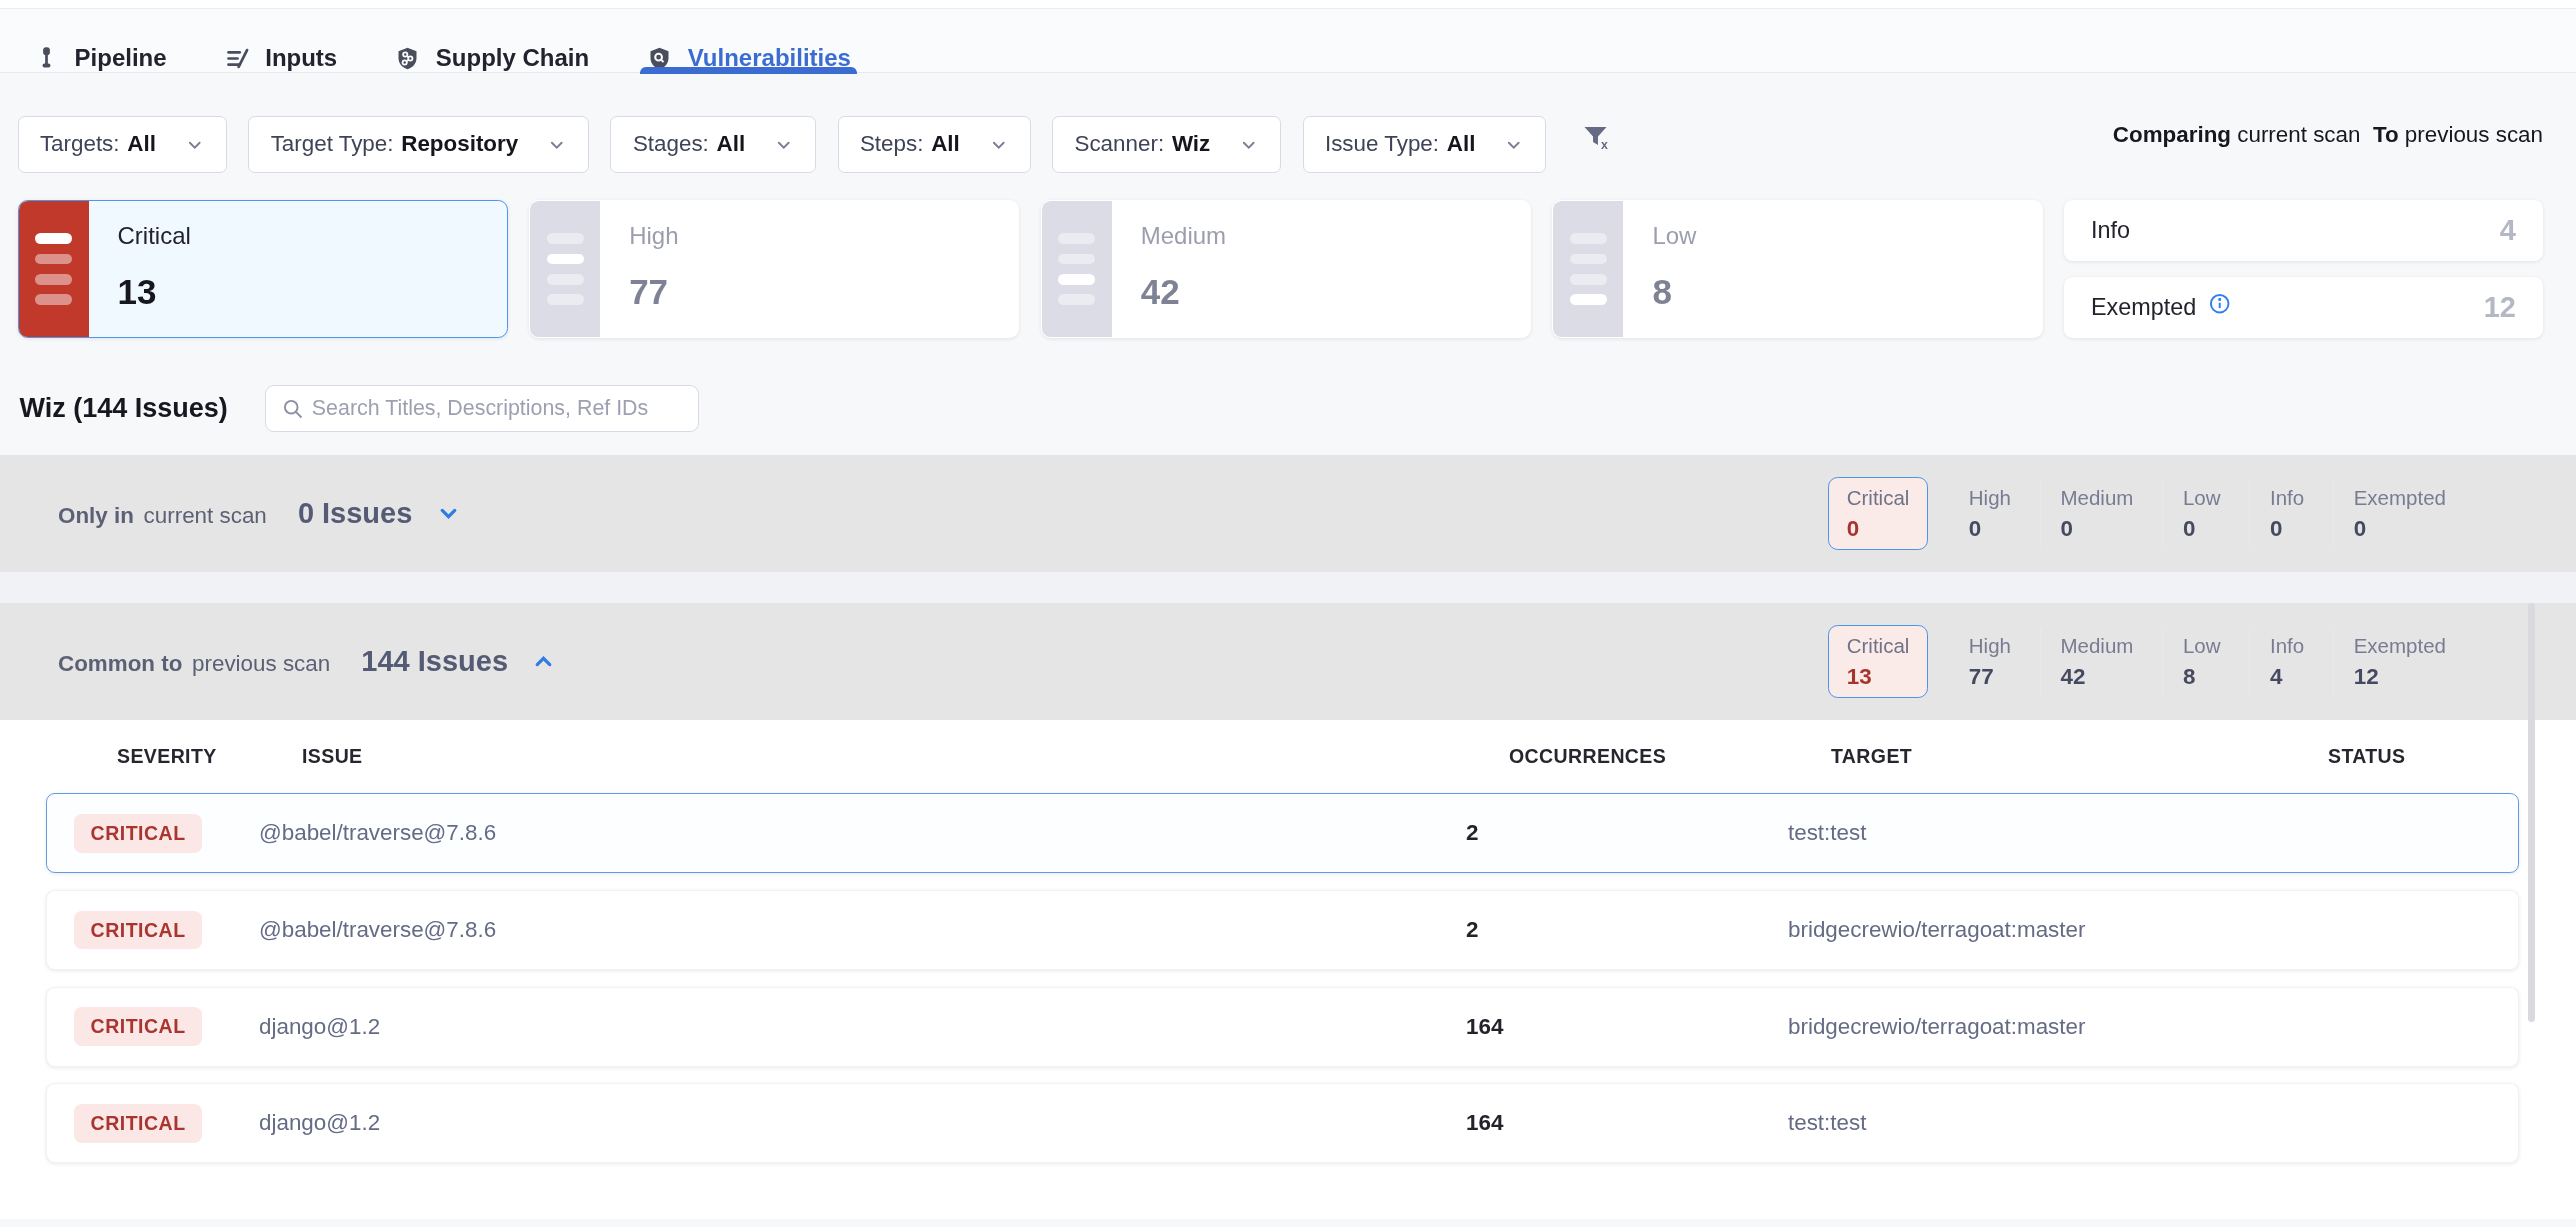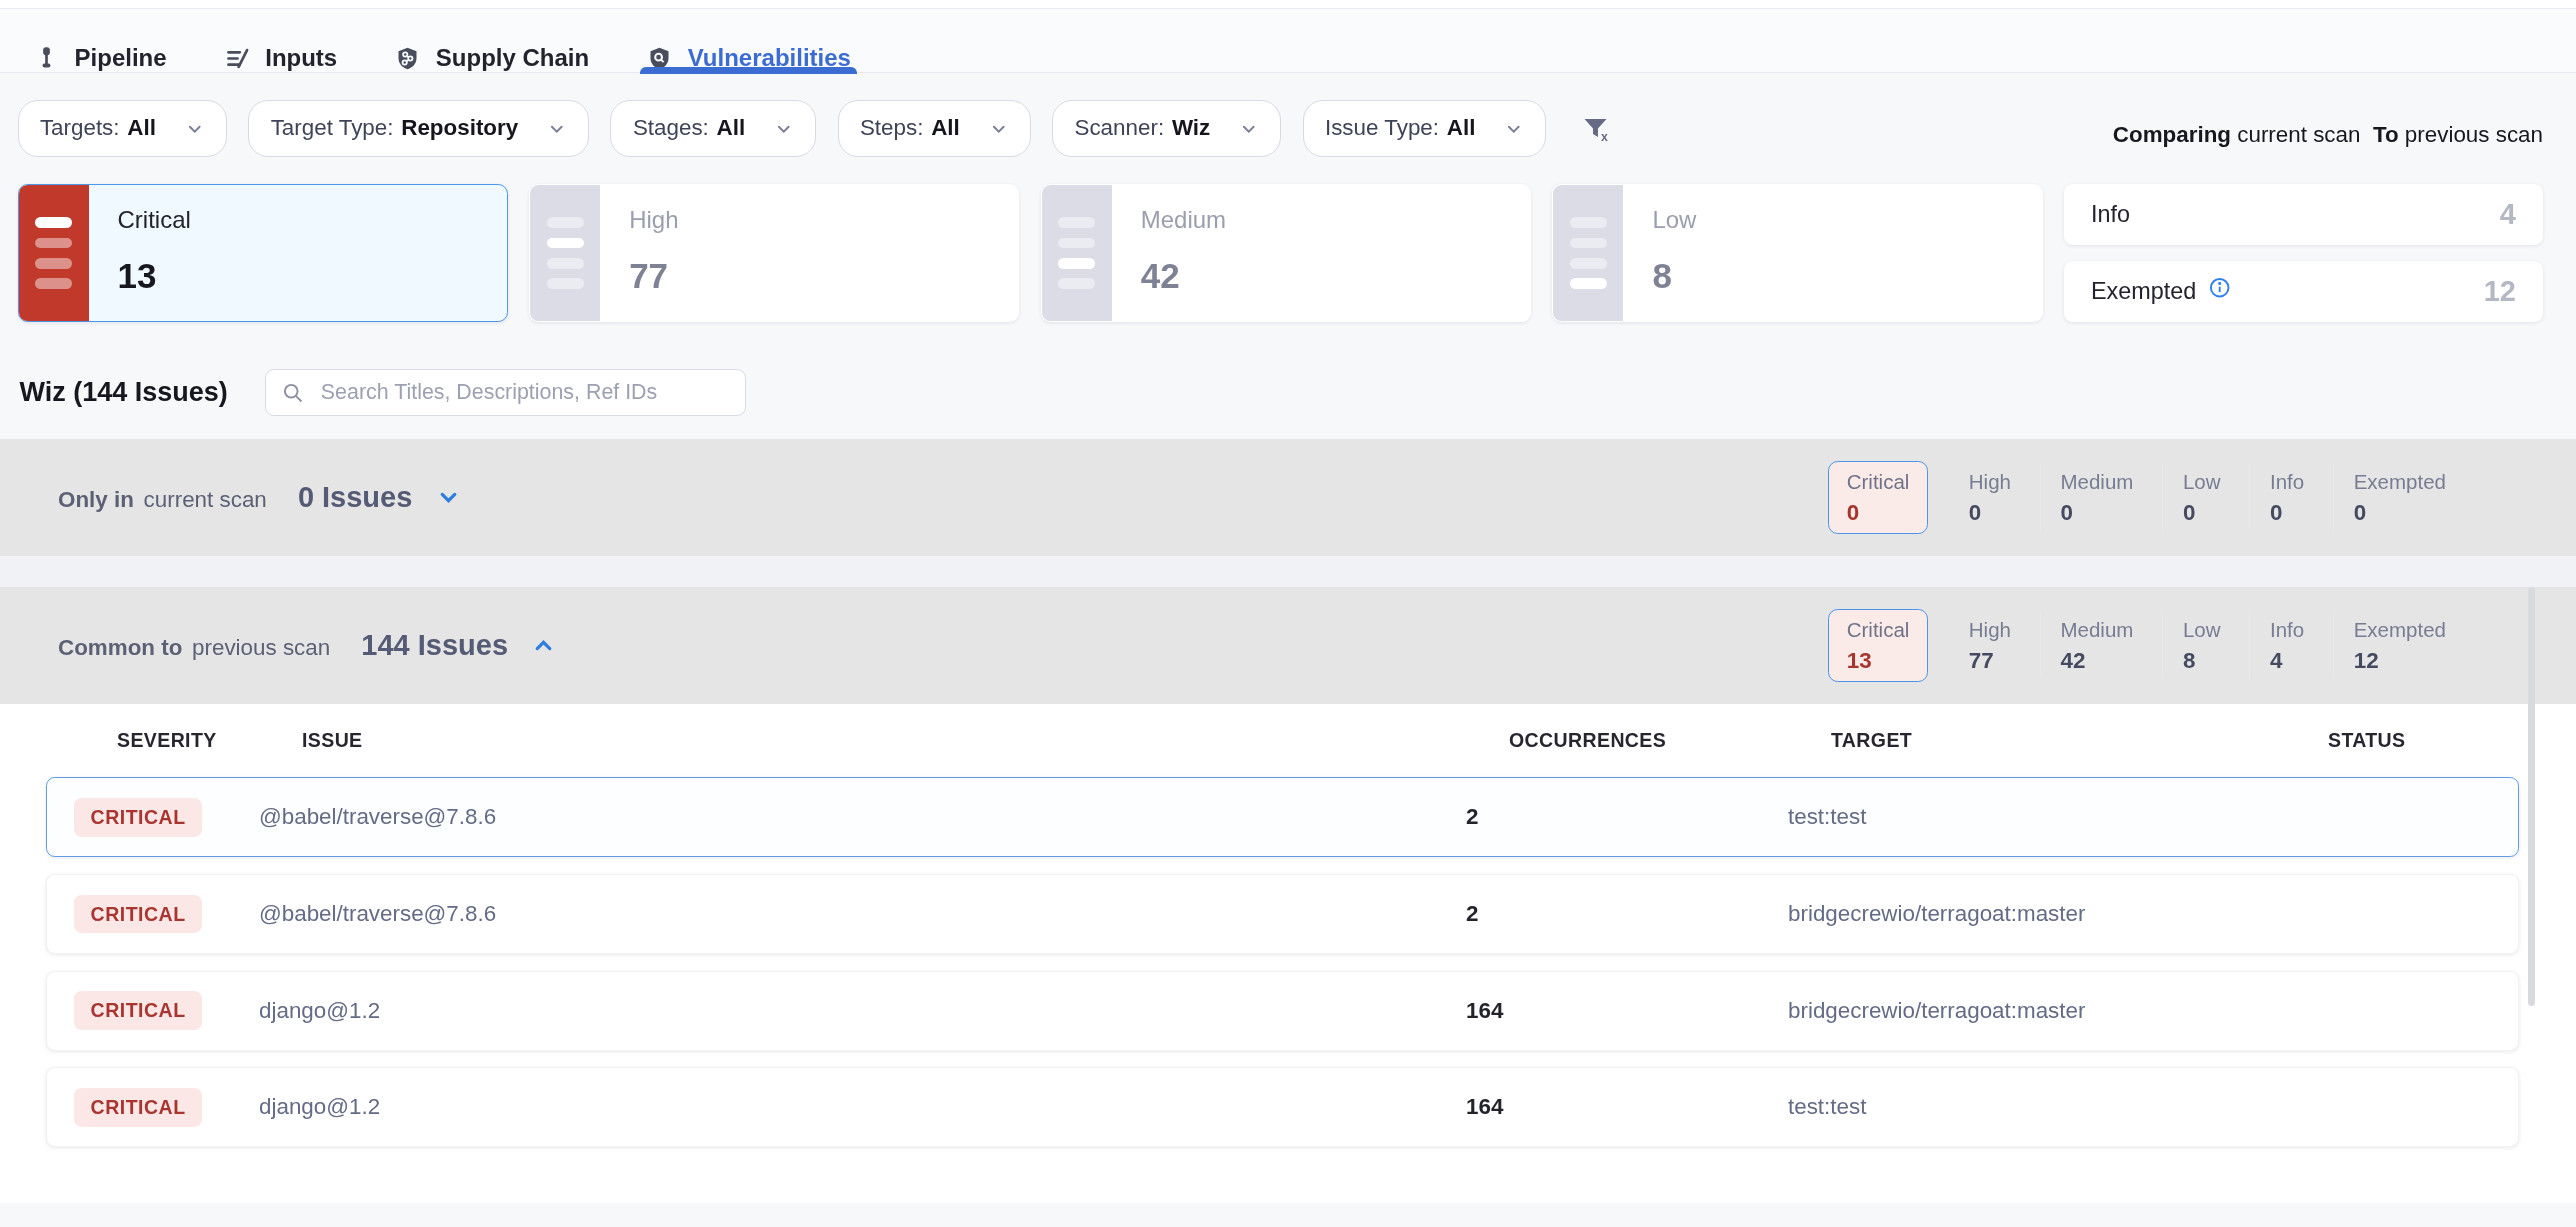--- a/index.html
+++ b/index.html
@@ -13,21 +13,21 @@
   .tab { display:flex; align-items:flex-end; gap:14.6px; margin-right:57px;
     font-size:24px; font-weight:700; color:#23232e; position:relative; cursor:pointer; }
   .tab .ticon { display:flex; align-items:center; color:#4a4d5c; }
   .tab.active { color:#3b6cd2; }
   .tab.active::after { content:""; position:absolute; left:-5.8px; right:-5.8px; bottom:-1.9px;
     height:6.8px; background:#3b6cd2; border-radius:5.8px 5.8px 0 0; }
 
   
   .filterrow { display:flex; align-items:center; gap:21.4px; padding:27px 33px 3.9px 17.5px; position:relative; }
   .pill { display:flex; align-items:center; height:57px; padding:0 21.4px; background:#fff;
-    border:1px solid #d8dae6; border-radius:20px; font-size:22.4px; color:#3f4357; cursor:pointer; white-space:nowrap; }
+    border:1px solid #d8dae6; border-radius:7px; font-size:22.4px; color:#3f4357; cursor:pointer; white-space:nowrap;margin-top:16px; }
   .pill b { color:#15151d; margin-left:7.8px; font-weight:700; }
   .pill .chev { margin-left:29px; display:flex; color:#7b7f95; }
   .funnel { margin-left:11.7px; display:flex; align-items:center; color:#676a84; cursor:pointer; }
   .comparing { position:absolute; right:33px; top:49px; font-size:22.4px; color:#17171f; }
   .comparing b { font-weight:800; }
 
   
   .cardsrow { display:flex; gap:21.4px; padding:23.4px 33px 9.7px 17.5px; }
   .bigcard { flex:1; height:138px; background:#fff; border-radius:9.7px; display:flex;
     box-shadow:0 1px 3.9px rgba(40,41,61,.10); border:1.9px solid transparent; overflow:hidden; cursor:pointer; }
@@ -46,22 +46,22 @@
   .bigcard.selected .ccount { color:#17171f; }
   .sidecol { width:479px; flex-shrink:0; display:flex; flex-direction:column; gap:15.6px; }
   .smallcard { height:61px; background:#fff; border-radius:8.8px; box-shadow:0 1px 3.9px rgba(40,41,61,.10);
     display:flex; align-items:center; padding:0 27px; cursor:pointer; }
   .smallcard .slabel { font-size:23.4px; color:#23232e; display:flex; align-items:center; gap:11.7px; }
   .smallcard .scount { margin-left:auto; font-size:29px; font-weight:800; color:#b4b7c4; }
 
   
   .resultsrow { display:flex; align-items:center; gap:37px; padding:37px 33px 23.4px 19.5px; }
   .rtitle { font-size:27px; font-weight:800; color:#17171f; }
-  .searchbox { display:flex; align-items:center; width:481px; height:47px; background:#fff;
-    border:1px solid #d8dae6; border-radius:8.8px; padding:0 15.6px; gap:16px; }
+  .searchbox { display:flex; align-items:center; width:434px; height:47px; background:#fff;
+    border:1px solid #d8dae6; border-radius:8.8px; padding:0 15.6px; gap:7px; }
   .searchbox input { border:none; outline:none; flex:1; font-size:21.4px; color:#3f4357;
     font-family:"Liberation Sans", sans-serif; background:transparent; }
   .searchbox input::placeholder { color:#9da0b0; }
   .searchbox .sicon { color:#8d90a2; display:flex; }
 
   
   .band { background:#e5e5e5; display:flex; align-items:center; padding:0 101px 0 58px; height:117px; }
   .bandgap { height:31px; background:#f1f2f6; }
   .leftgrp { display:flex; align-items:baseline; gap:9.7px; }
   .leftgrp .pfx { font-size:22.4px; font-weight:800; color:#5c6075; }

